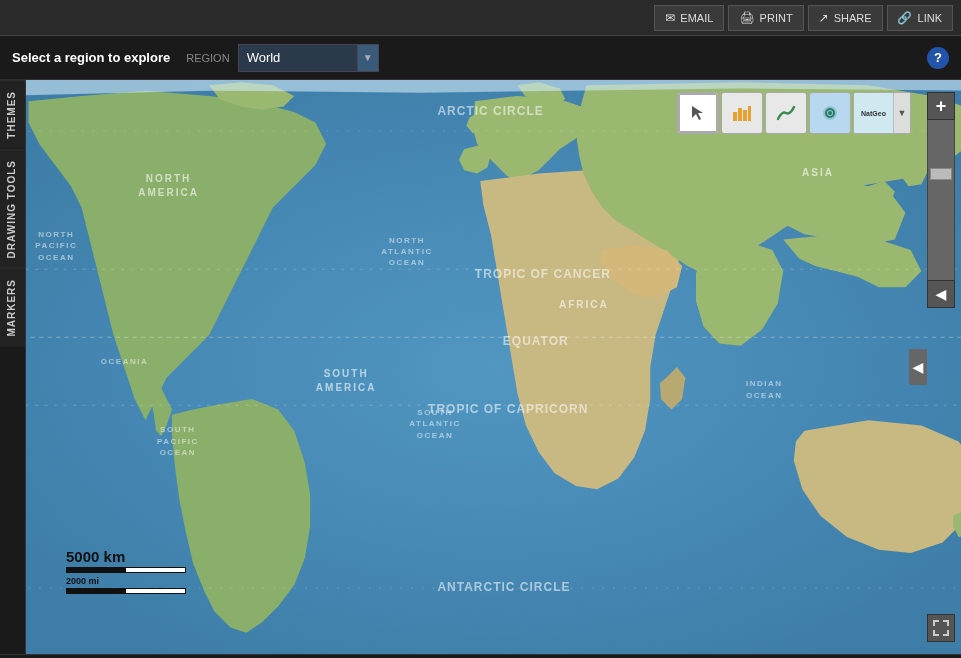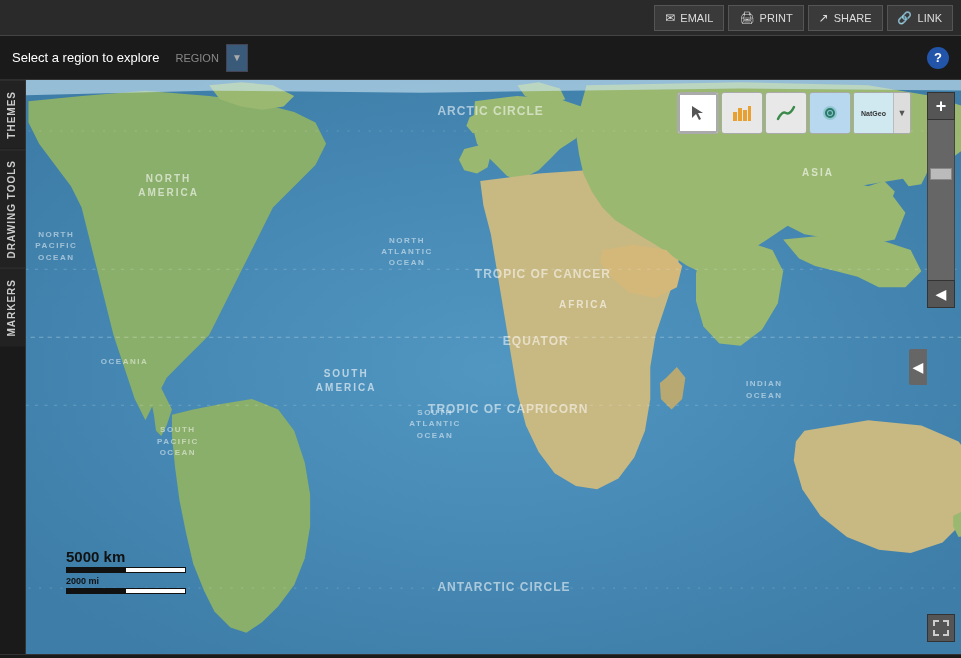--- a/index.html
+++ b/index.html
@@ -37,21 +37,21 @@
       display: flex;
       align-items: center;
       padding: 0 12px;
       border-bottom: 1px solid #333;
       position: relative;
       z-index: 10;
     }
     #region-label {
       color: #fff;
       font-size: 13px;
-      font-weight: normal;
+      font-weight: bold;
       margin-right: 16px;
     }
     #region-word {
       color: #888;
       font-size: 11px;
       margin-right: 8px;
       text-transform: uppercase;
     }
     #region-select-wrap {
       display: flex;
@@ -375,20 +375,29 @@
   <button class="toolbar-btn">
     <span class="btn-icon">🔗</span>
     <span>LINK</span>
   </button>
 </div>
 
 <div id="region-bar">
   <span id="region-label">Select a region to explore</span>
   <span id="region-word">REGION</span>
   <div id="region-select-wrap">
+    <select id="region-dropdown">
+      <option>World</option>
+      <option>Africa</option>
+      <option>Asia</option>
+      <option>Europe</option>
+      <option>North America</option>
+      <option>South America</option>
+      <option>Oceania</option>
+    </select>
     <div id="region-dropdown-arrow">▼</div>
   </div>
   <div id="help-btn">?</div>
 </div>
 
 <div id="main">
 
   <div id="left-sidebar">
     <div class="sidebar-tab">THEMES</div>
     <div class="sidebar-tab">DRAWING TOOLS</div>

